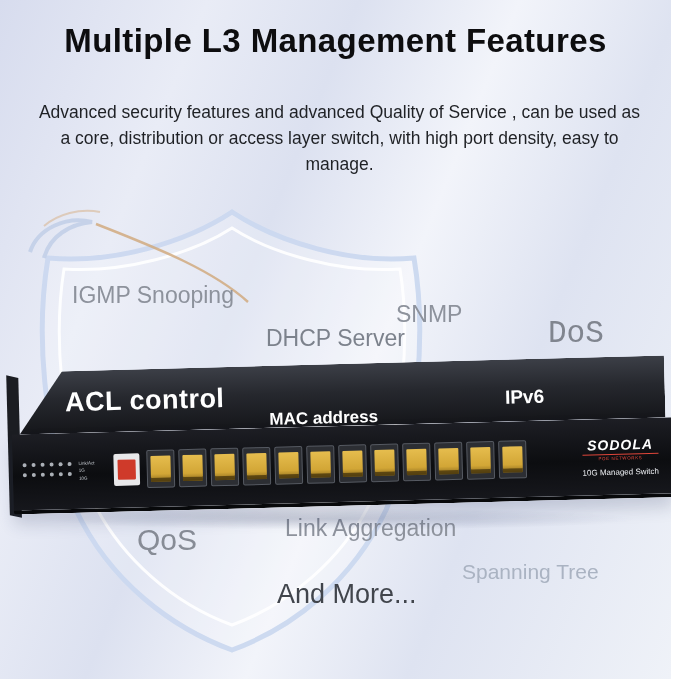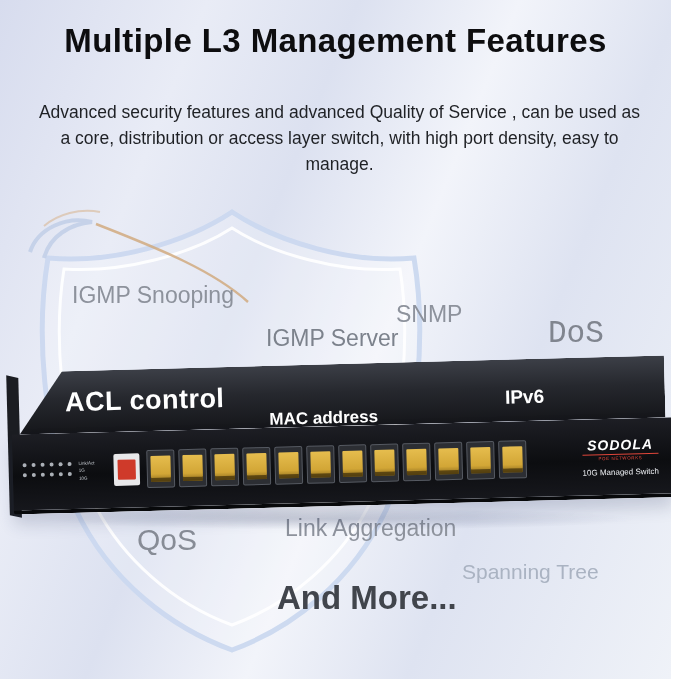--- a/index.html
+++ b/index.html
@@ -18,21 +18,21 @@
     text-align:center;font-size:17.5px;line-height:1.48;color:#1f2125;margin:4px;
   }
   .feat{position:absolute;z-index:3;color:#8d929c;white-space:nowrap;}
   .feat-igmp{left:72px;top:282px;font-size:23px;}
   .feat-snmp{left:396px;top:289px;font-size:23px;margin-top:12px;}
   .feat-dhcp{left:266px;top:325px;font-size:23px;color:#7c828c;}
   .feat-dos{left:548px;top:316px;font-size:31px;color:#80858f;font-family:Liberation Mono, monospace;}
   .feat-qos{left:137px;top:523px;font-size:30px;color:#878c96;}
   .feat-linkagg{left:285px;top:515px;font-size:23px;}
   .feat-spanning{left:462px;top:560px;font-size:21px;color:#aab3c2;text-align:right;}
-  .feat-more{left:277px;top:579px;font-size:33px;color:#41454c;font-weight:700;}
+  .feat-more{left:277px;top:579px;font-size:27px;color:#41454c;font-weight:400;}
 
   
   .switch{position:absolute;left:8px;top:364px;width:664px;height:150px;z-index:4;transform:rotate(-1.5deg);}
   .switch-shadow{position:absolute;left:40px;top:508px;width:600px;height:22px;z-index:3;
     background:radial-gradient(ellipse at center,rgba(60,72,110,.22),rgba(60,72,110,0) 70%);}
   .top-face{
     position:absolute;left:12px;top:0;width:646px;height:62px;
     background:linear-gradient(180deg,#3c3f47 0%,#26282e 45%,#15161a 100%);
     clip-path:polygon(6.8% 0,100% 0,100% 100%,0 100%);
   }
@@ -83,21 +83,21 @@
     <path d="M30 252 C38 228 66 216 92 222 C70 224 50 236 44 258" fill="none" stroke="#c2cfe8" stroke-width="4" opacity="0.9"></path>
     <path d="M96 224 C160 249 214 271 248 302" fill="none" stroke="#d0a678" stroke-width="2.5" opacity="0.8"></path>
     <path d="M44 226 C58 214 80 208 100 212" fill="none" stroke="#d8b894" stroke-width="2" opacity="0.6"></path>
   </svg>
 
   <h1 class="page-title">Multiple L3 Management Features</h1>
   <p class="page-desc">Advanced security features and advanced Quality of Service , can be used as a core, distribution or access layer switch, with high port density, easy to manage.</p>
 
   <div class="feat feat-igmp">IGMP Snooping</div>
   <div class="feat feat-snmp">SNMP</div>
-  <div class="feat feat-dhcp">IGMP Server</div>
+  <div class="feat feat-dhcp">DHCP Server</div>
   <div class="feat feat-dos">DoS</div>
   <div class="feat feat-qos">QoS</div>
   <div class="feat feat-linkagg">Link Aggregation</div>
   <div class="feat feat-spanning">Spanning Tree</div>
   <div class="feat feat-more">And More...</div>
 
   <div class="switch-shadow"></div>
 
   <div class="switch">
     <div class="end-cap"></div>

